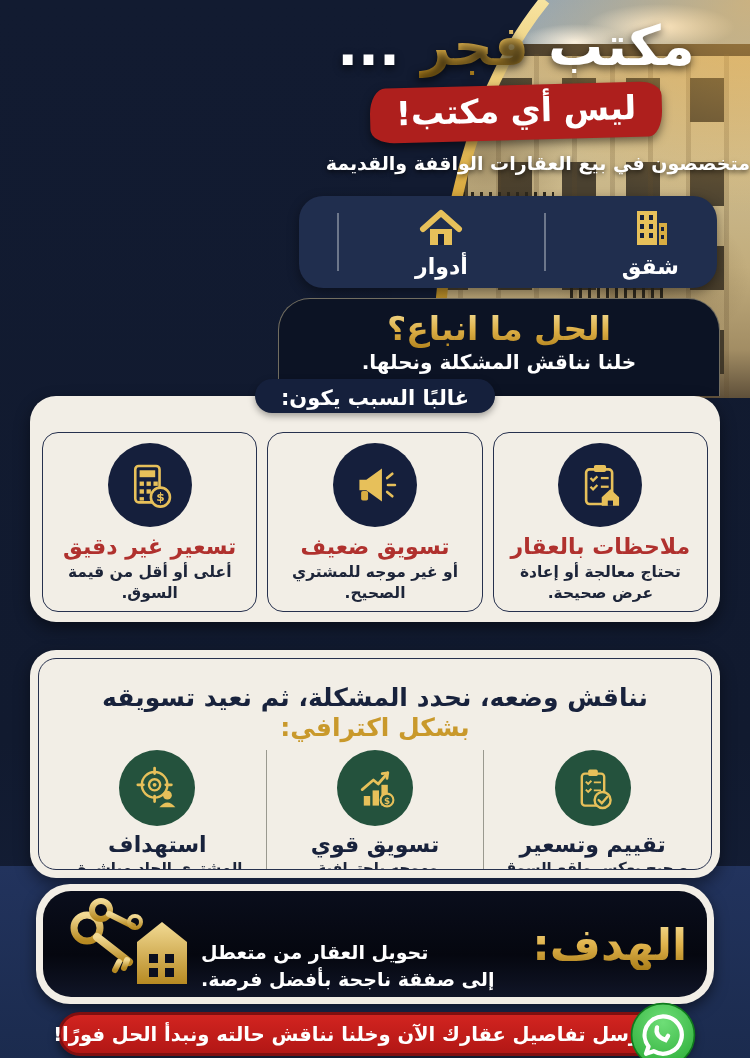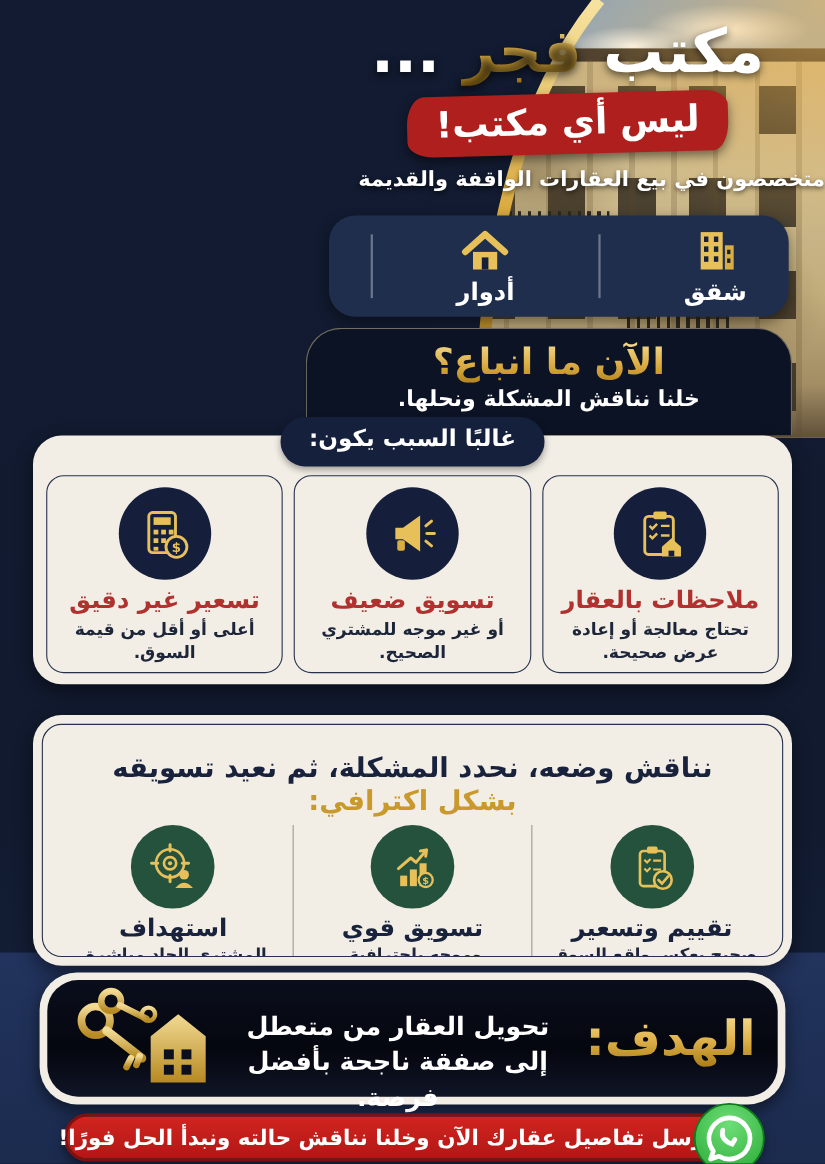--- a/index.html
+++ b/index.html
@@ -62,21 +62,21 @@
                 background:linear-gradient(180deg,#f4dd96 0%,#ddaf46 55%,#b5861f 100%);
                 -webkit-background-clip:text; background-clip:text; color:transparent; }
   .hook-sub { margin-top:2px; color:#fff; font-size:20px; font-weight:bold; }
 
   
   .big-card { position:absolute; right:30px; width:690px; background:#f2eee6; border-radius:26px; z-index:3;
               box-shadow:0 6px 16px rgba(0,0,0,.45); }
   .card1 { top:396px; height:226px; padding:36px 12px 10px; }
   .card2 { top:650px; height:228px; }
   .pill { position:absolute; top:-17px; right:50%; transform:translateX(50%); white-space:nowrap;
-          color:#fff; font-size:21px; font-weight:bold; padding:7px 26px 14px; border-radius:24px;
+          color:#fff; font-size:21px; font-weight:bold; padding:7px 26px 3px; border-radius:24px;
           box-shadow:0 3px 7px rgba(0,0,0,.35); }
   .pill-navy { background:#15203c; }
   .pill-green { background:#2c5b45; }
 
   .reason-row { display:flex; gap:10px; height:100%; }
   .reason-card { flex:1; border:1.6px solid #27314e; border-radius:16px; background:#f2eee6;
                  display:flex; flex-direction:column; align-items:center; padding:10px 6px 6px; text-align:center; }
   .icon-circle { width:84px; height:84px; border-radius:50%; display:flex; align-items:center; justify-content:center; flex:none; }
   .circ-navy { background:#151f3c; }
   .circ-green { background:#24523d; }
@@ -95,21 +95,21 @@
   .sol-col .icon-circle { width:76px; height:76px; }
 
   
   .goal-wrap { position:absolute; top:884px; right:36px; width:678px; height:120px; z-index:3;
                background:#f2eee6; border-radius:34px; padding:7px; box-shadow:0 5px 14px rgba(0,0,0,.5); }
   .goal-bar { width:100%; height:100%; border-radius:28px; background:linear-gradient(180deg,#0a0e1c 0%,#05070f 60%,#101527 100%);
               display:flex; align-items:center; padding:0 20px; gap:10px; }
   .goal-label { font-size:44px; font-weight:bold; flex:none;
                 background:linear-gradient(180deg,#f6e09a 0%,#e0b34c 50%,#aa7d18 100%);
                 -webkit-background-clip:text; background-clip:text; color:transparent; }
-  .goal-text { flex:1; text-align:center; color:#fff; font-size:23px; font-weight:bold; line-height:1.4;margin-top:44px; }
+  .goal-text { flex:1; text-align:left; color:#fff; font-size:19px; font-weight:bold; line-height:1.4;margin-top:44px; }
   .goal-keys { flex:none; }
 
   
   .cta { position:absolute; top:1012px; right:56px; width:636px; height:44px; z-index:4;
          background:linear-gradient(180deg,#d22420 0%,#b21715 100%); border:3px solid #7f0f10; border-radius:26px;
          display:flex; align-items:center; justify-content:center; padding:0 70px 0 18px;
          box-shadow:0 4px 10px rgba(0,0,0,.5); }
   .cta-text { color:#fff; font-size:19.5px; font-weight:bold; white-space:nowrap; }
   .wa { position:absolute; left:auto; right:-6px; top:-14px; width:68px; height:68px; }
 
@@ -182,21 +182,21 @@
         <path d="M6,24 L24,8 L42,24" fill="none" stroke="#e7c05a" stroke-width="6" stroke-linecap="round" stroke-linejoin="round"></path>
         <rect x="13" y="24" width="22" height="16" fill="#e7c05a"></rect>
         <rect x="21" y="29" width="6" height="11" fill="#16203b"></rect>
       </svg>
       <span class="cat-label">أدوار</span>
     </div>
     <div class="cat-div"></div>
   </div>
 
   <div class="hook">
-    <div class="hook-title">الآن ما انباع؟</div>
+    <div class="hook-title">الحل ما انباع؟</div>
     <div class="hook-sub">خلنا نناقش المشكلة ونحلها.</div>
   </div>
 
   <div class="big-card card1">
     <div class="pill pill-navy">غالبًا السبب يكون:</div>
     <div class="reason-row">
 
       <div class="reason-card">
         <div class="icon-circle circ-navy">
           <svg width="52" height="52" viewBox="0 0 60 60">

